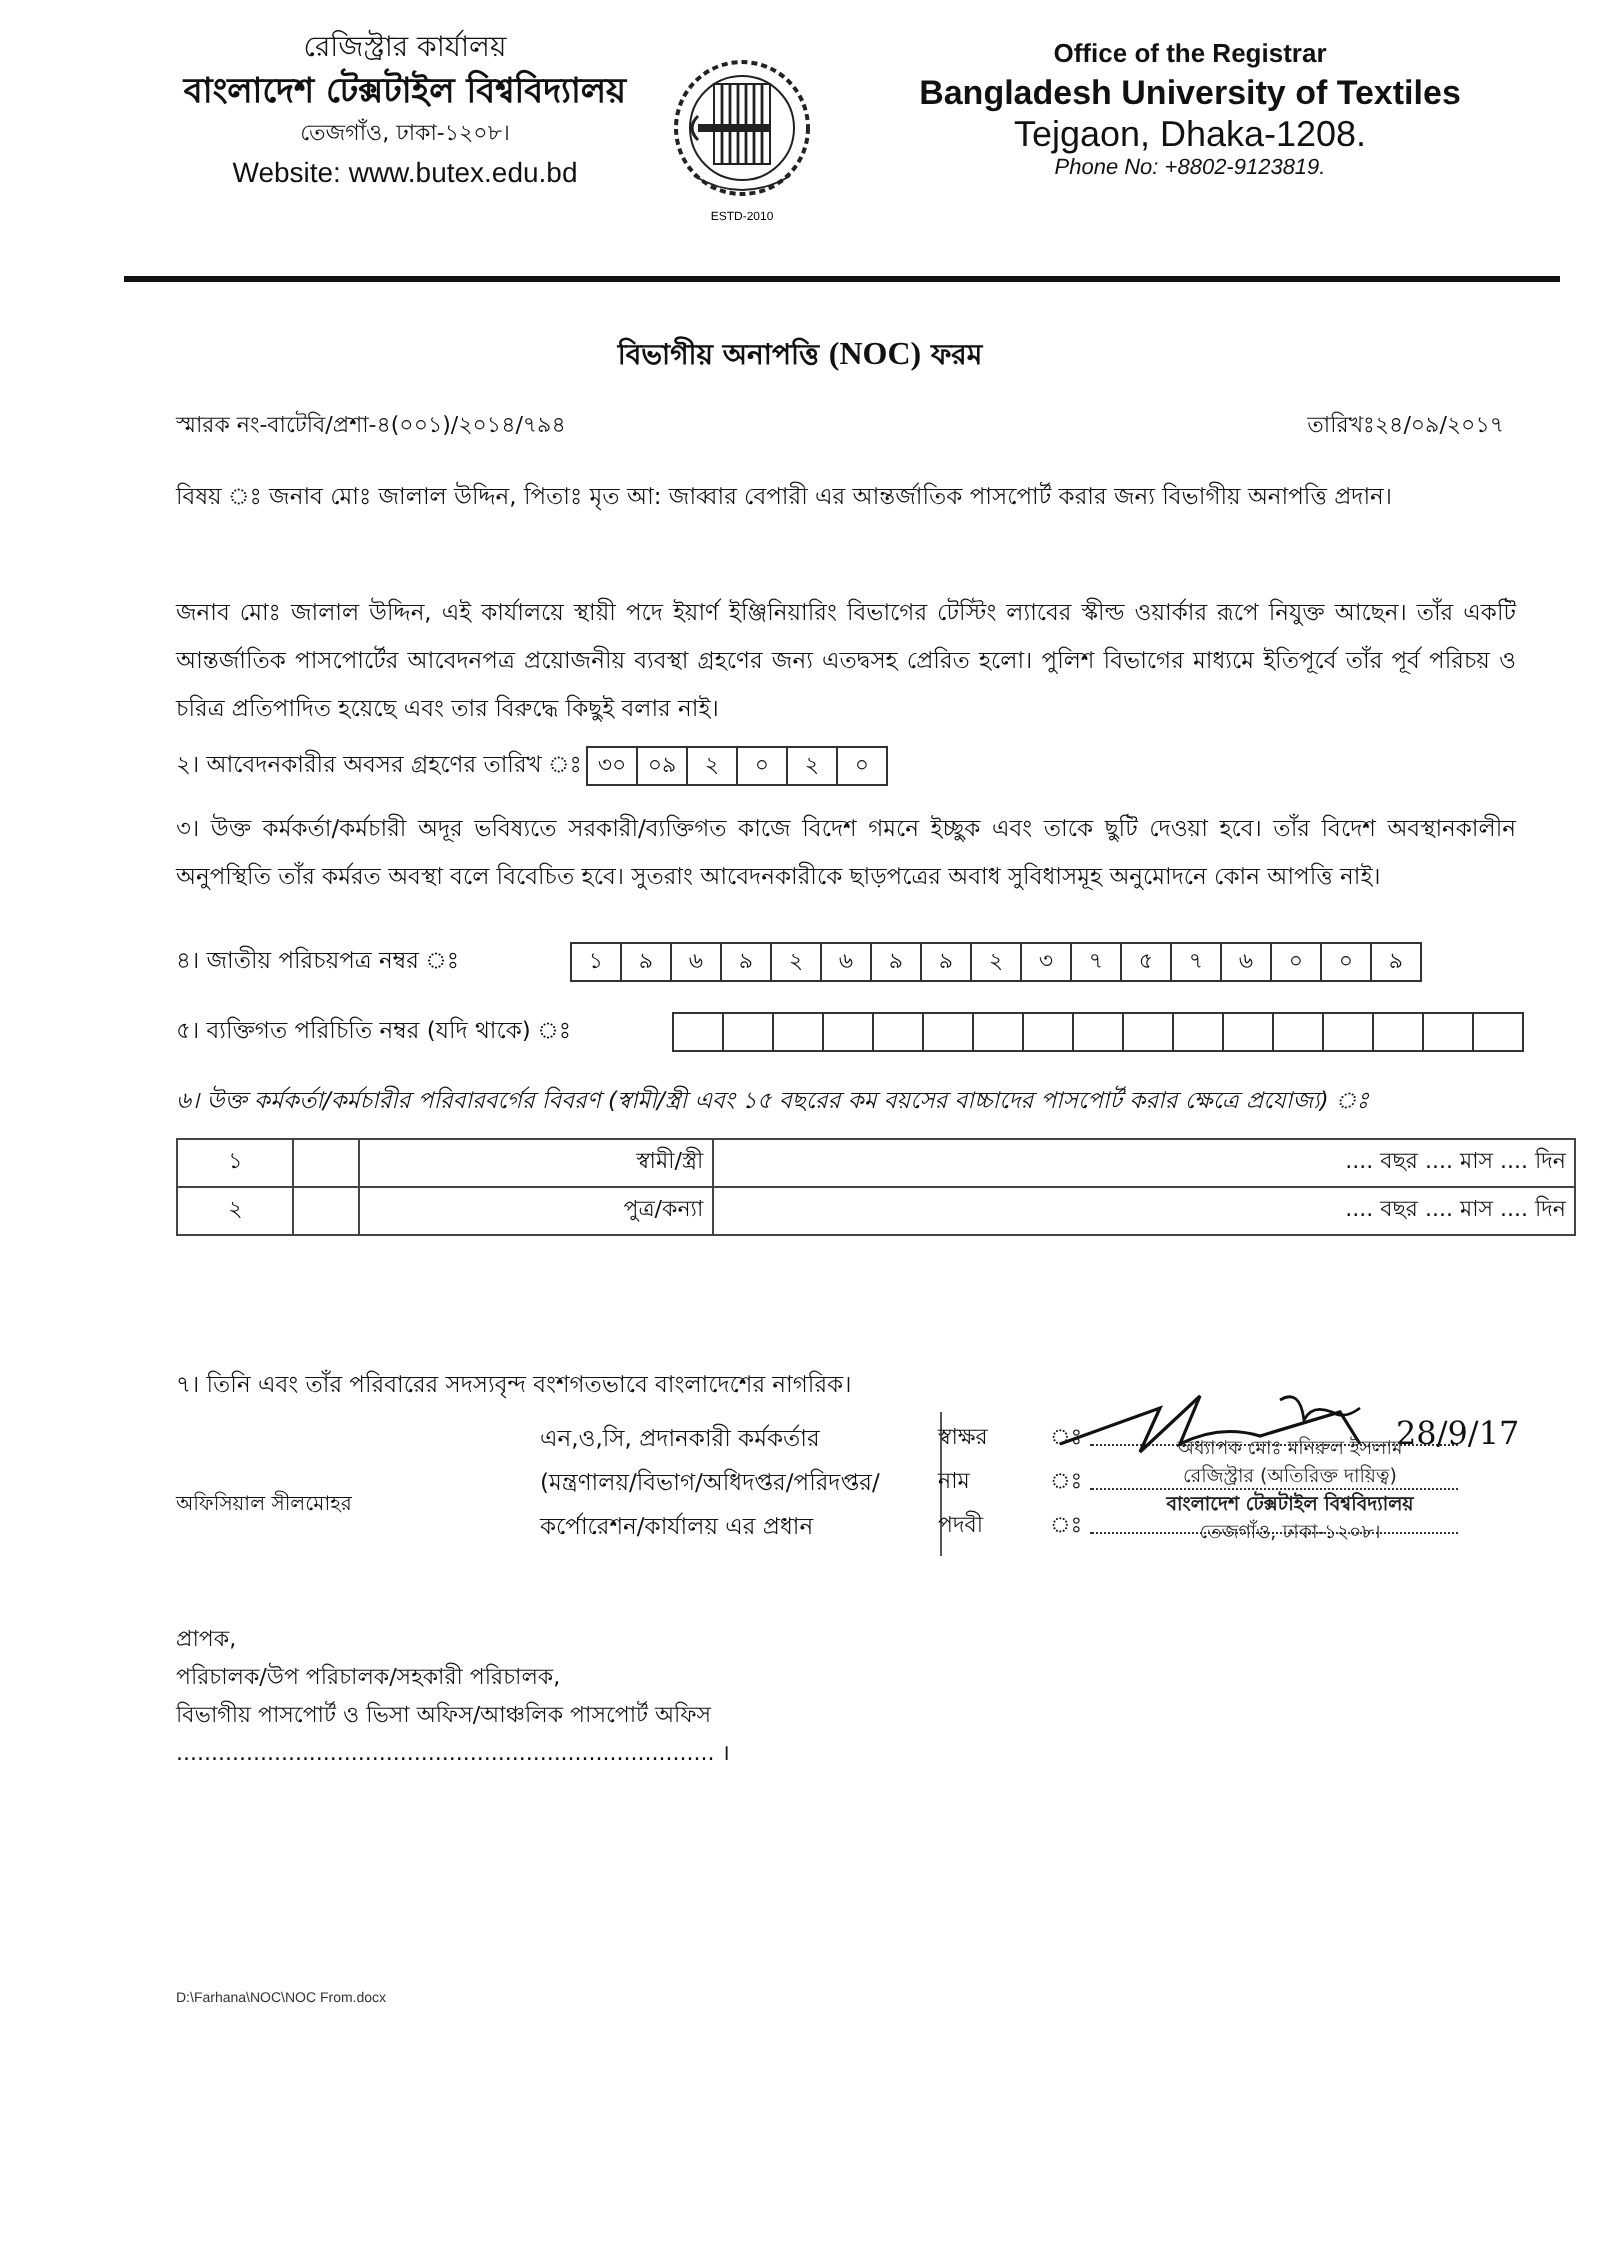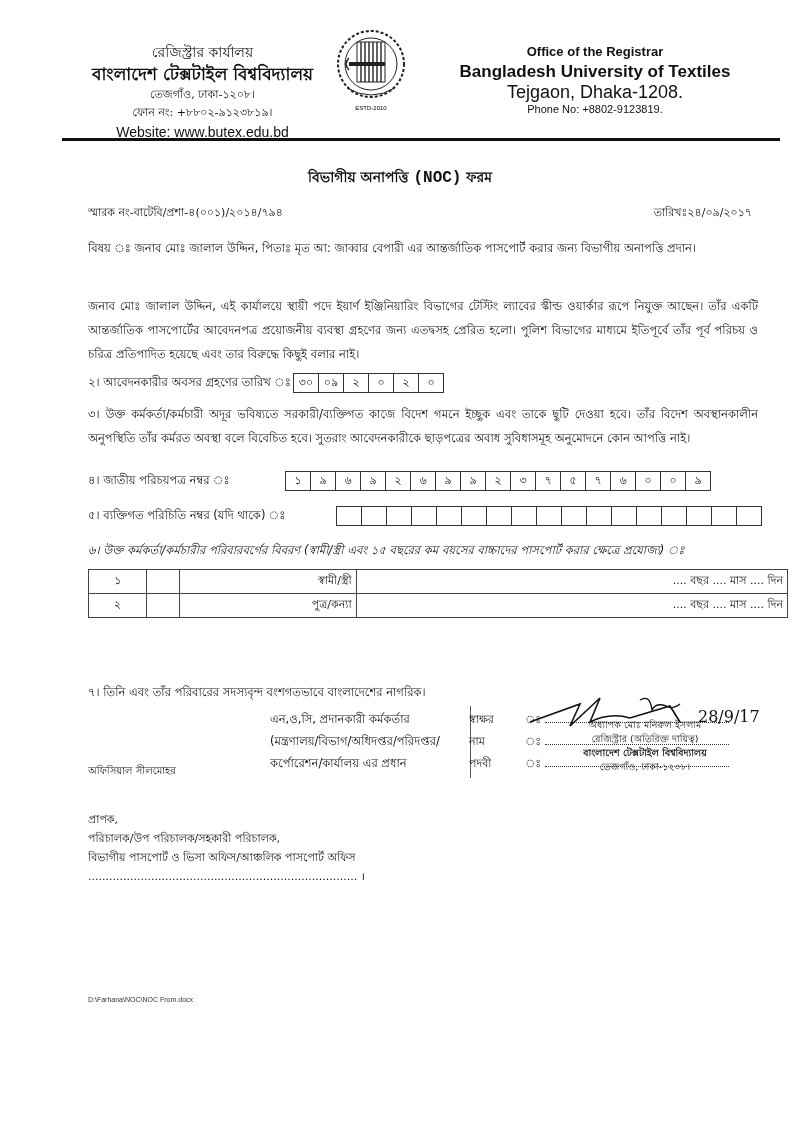--- a/index.html
+++ b/index.html
@@ -1,32 +1,32 @@
 <!DOCTYPE html>
 <html><head>
 <meta charset="utf-8">
 <style>
   html, body { margin:0; padding:0; background:#ffffff; }
   body { width:800px; height:1132px; position:relative; overflow:hidden;
          font-family:"DejaVu Sans", sans-serif; color:#111; }
   .abs { position:absolute; }
   .hdr-left { left:80px; top:14px; width:245px; text-align:center; }
-  .hdr-left .l1 { font-size:14px; line-height:20px;margin-top:28px; }
+  .hdr-left .l1 { font-size:14px; line-height:20px; }
   .hdr-left .l2 { font-size:17px; font-weight:bold; line-height:24px; }
   .hdr-left .l3, .hdr-left .l4 { font-size:11px; line-height:18px; }
   .hdr-left .l5 { font-family:"Liberation Sans", sans-serif; font-size:14px; line-height:20px; }
-  .hdr-right { left:440px; top:18px; width:310px; text-align:center; font-family:"Liberation Sans", sans-serif;margin-top:25px; }
+  .hdr-right { left:440px; top:18px; width:310px; text-align:center; font-family:"Liberation Sans", sans-serif; }
   .hdr-right .r1 { font-size:13px; font-weight:bold; line-height:18px; }
   .hdr-right .r2 { font-size:17px; font-weight:bold; line-height:22px; }
   .hdr-right .r3 { font-size:18px; line-height:18px; }
-  .hdr-right .r4, .hdr-right .r5 { font-size:11px; line-height:17px; }
+  .hdr-right .r4, .hdr-right .r5 { font-size:11px; line-height:17px;font-style:italic; }
   .logo { left:333px; top:26px; width:76px; height:92px; }
   .rule { left:62px; top:138px; width:718px; height:3px; background:#111; }
   .title { left:0; width:800px; top:166px; text-align:center; font-size:14px; font-weight:bold; }
-  .title .noc { font-family:Liberation Mono, monospace; font-size:16px; }
+  .title .noc { font-family:Liberation Serif, serif; font-size:16px; }
   .memo { left:88px; top:204px; font-size:11px; }
   .date { right:48px; top:204px; font-size:11px; text-align:right; }
   .para { left:88px; width:670px; font-size:11.5px; line-height:24px; text-align:justify; }
   .row { left:88px; font-size:11.5px; line-height:20px; }
   .boxes { display:flex; position:absolute; border-left:1px solid #333;margin-left:28px; }
   .boxes div { border:1px solid #333; border-left:none; height:18px; text-align:center;
                font-size:11px; line-height:18px; }
   table.fam { position:absolute; left:88px; top:569px; width:700px; border-collapse:collapse; font-size:11px; }
   table.fam td { border:1px solid #444; padding:2px 4px; vertical-align:top; }
   table.fam td.c { text-align:center; }
@@ -37,21 +37,20 @@
   .sig-line .dots { flex:1; border-bottom:1px dotted #333; height:14px; margin-left:4px; }
   .footer-path { left:88px; top:996px; font-family:"Liberation Sans", sans-serif; font-size:7px; color:#333; }
 </style>
 </head>
 <body>
 
 <div class="abs hdr-left">
   <div class="l1">রেজিস্ট্রার কার্যালয়</div>
   <div class="l2">বাংলাদেশ টেক্সটাইল বিশ্ববিদ্যালয়</div>
   <div class="l3">তেজগাঁও, ঢাকা-১২০৮।</div>
-  <div class="l4">ফোন নং: +৮৮০২-৯১২৩৮১৯।</div>
   <div class="l5">Website: www.butex.edu.bd</div>
 </div>
 
 <div class="abs logo">
   <svg width="76" height="92" viewBox="0 0 76 92">
     <circle cx="38" cy="38" r="33" fill="none" stroke="#222" stroke-width="2" stroke-dasharray="3 2"></circle>
     <circle cx="38" cy="38" r="26" fill="none" stroke="#222" stroke-width="1"></circle>
     <rect x="24" y="16" width="28" height="40" fill="#fff" stroke="#222" stroke-width="1"></rect>
     <g stroke="#222" stroke-width="1.4">
       <line x1="28" y1="16" x2="28" y2="56"></line>
@@ -157,21 +156,21 @@
     <td class="c">২</td>
     <td></td>
     <td class="r">পুত্র/কন্যা</td>
     <td class="r">.... বছর .... মাস .... দিন</td>
   </tr>
 </tbody>
   </table>
 
 <div class="abs row" style="top:682px;">৭। তিনি এবং তাঁর পরিবারের সদস্যবৃন্দ বংশগতভাবে বাংলাদেশের নাগরিক।</div>
 
-<div class="abs" style="left:88px; top:744px; font-size:10px;margin-top:19px;">অফিসিয়াল সীলমোহর</div>
+<div class="abs" style="left:88px; top:744px; font-size:10px;">অফিসিয়াল সীলমোহর</div>
 <div class="abs" style="left:270px; top:708px; font-size:11.5px; line-height:22px;">
   <div>এন,ও,সি, প্রদানকারী কর্মকর্তার</div>
   <div>(মন্ত্রণালয়/বিভাগ/অধিদপ্তর/পরিদপ্তর/</div>
   <div>কর্পোরেশন/কার্যালয় এর প্রধান</div>
 </div>
 
 <div class="abs" style="left:470px; top:706px; width:1px; height:72px; background:#555;"></div>
 <div class="abs sig-area">
   <div class="sig-line">
     <span class="lbl">স্বাক্ষর</span>

